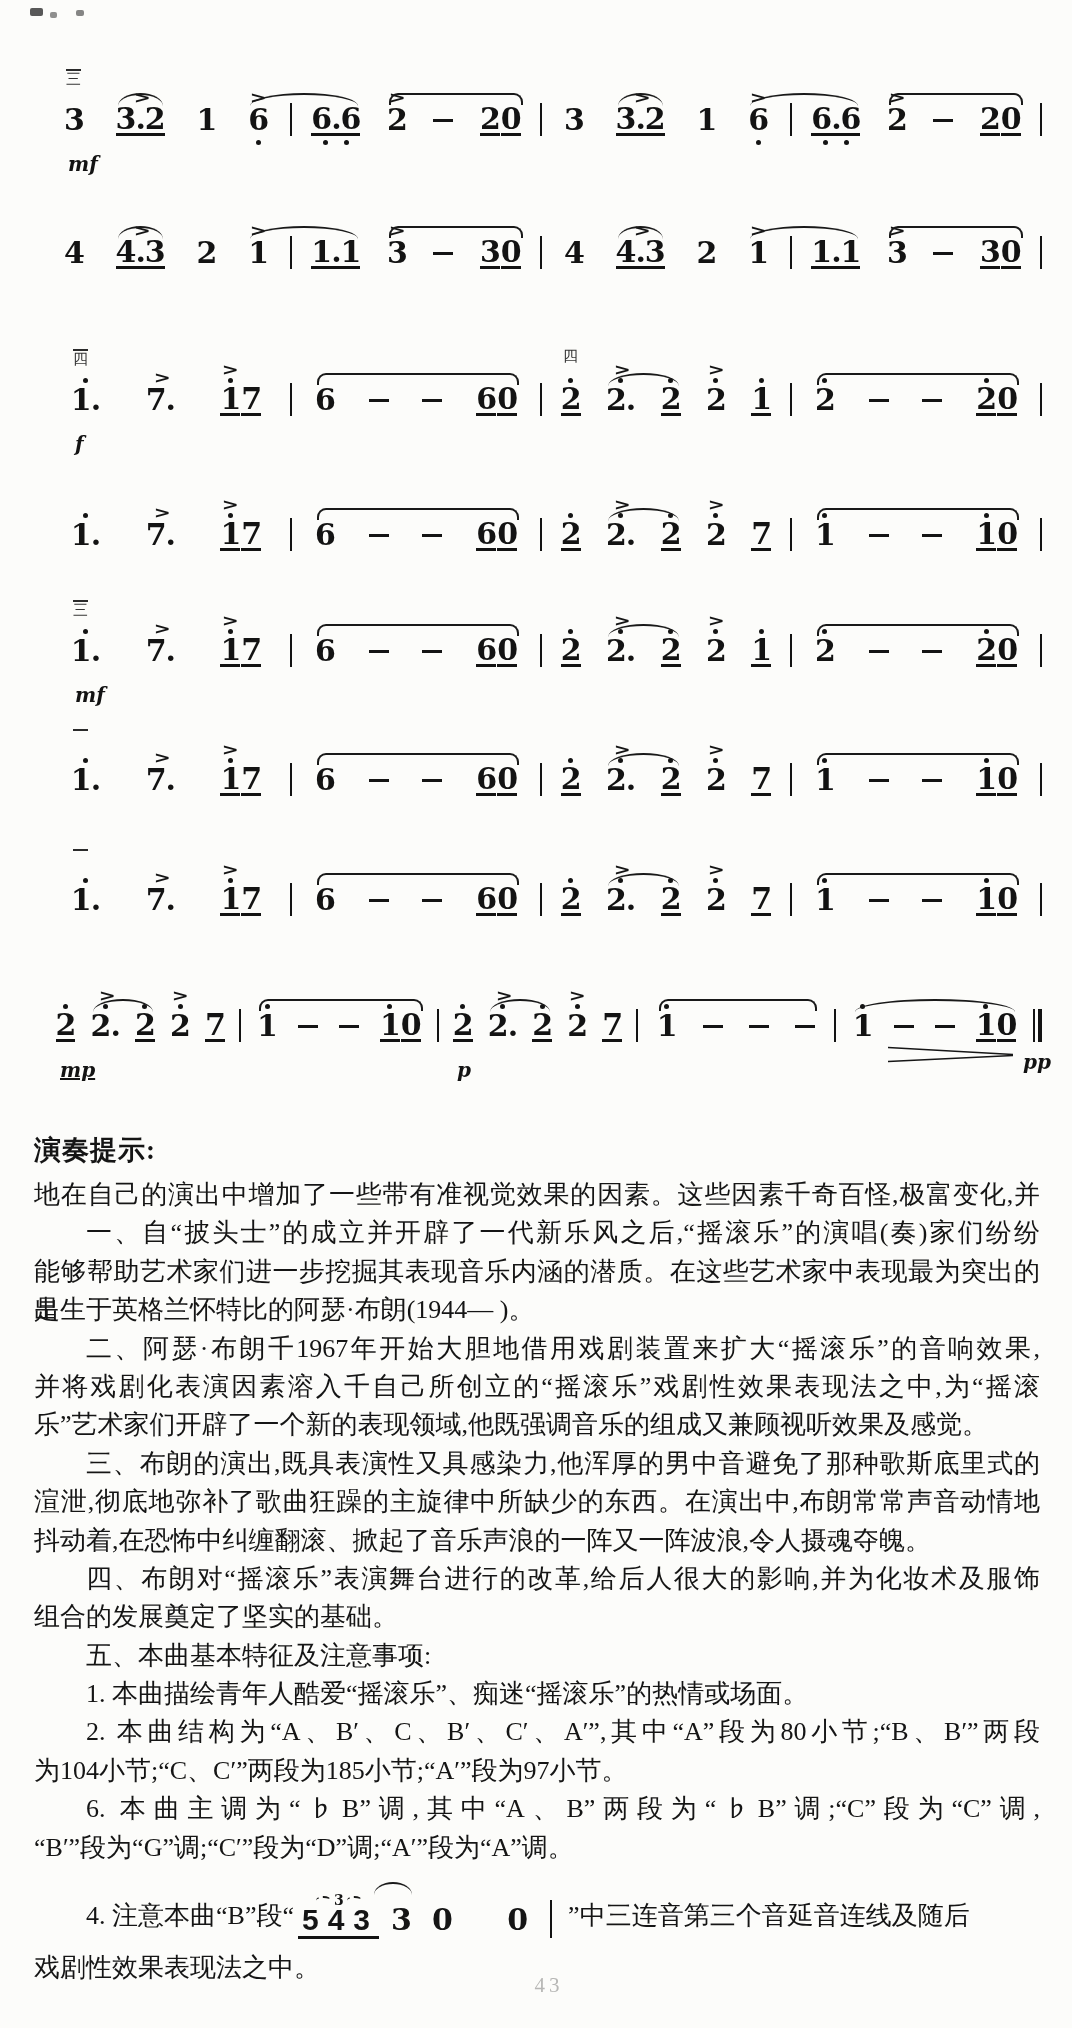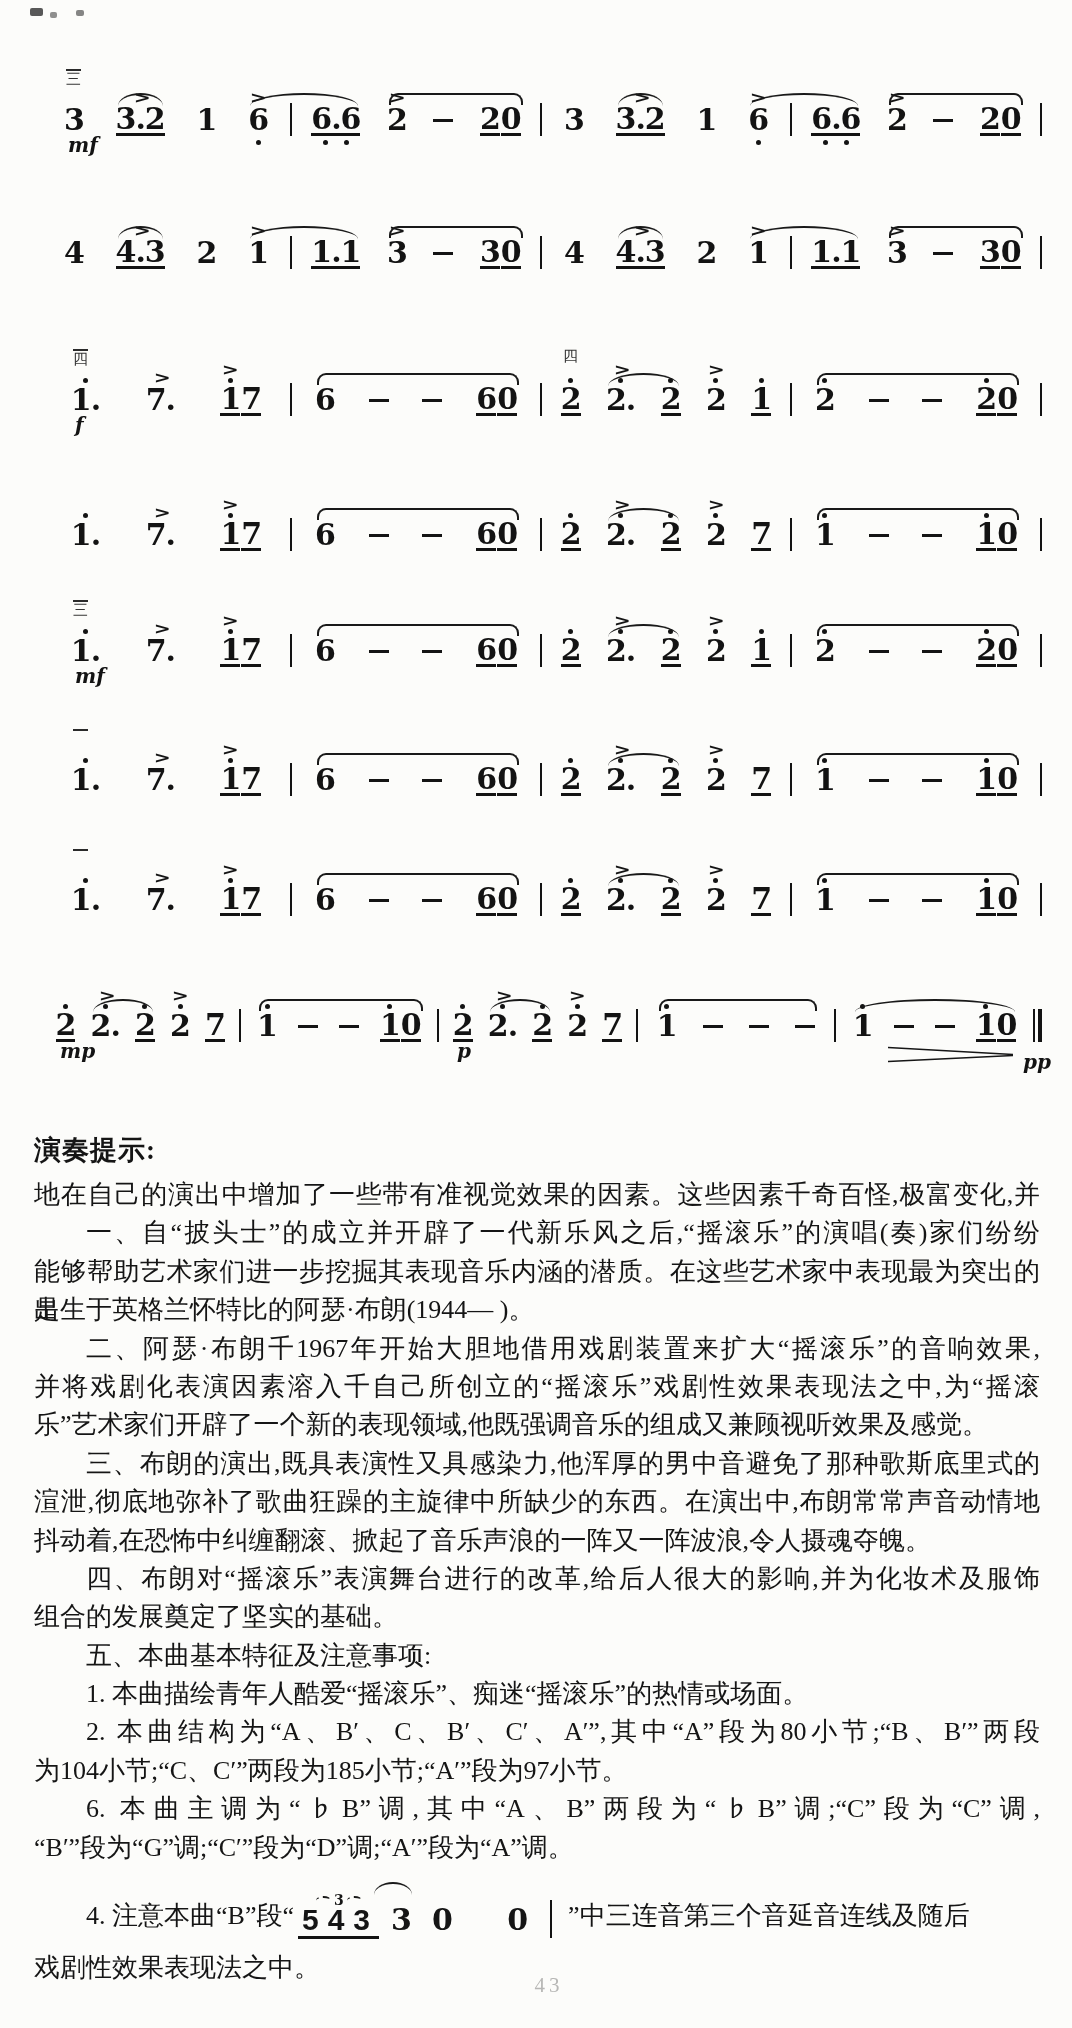--- a/index.html
+++ b/index.html
@@ -30,21 +30,21 @@
   .dblbar i{display:block;height:33px;background:#131313;}
   .dblbar i:first-child{width:2px;}
   .dblbar i:last-child{width:4px;}
   .slur{position:absolute;top:11px;height:11px;}
   .slur.arc{border-top:2px solid #191919;border-radius:50% 50% 0 0 / 100% 100% 0 0;}
   .slur.flat{border-top:2px solid #191919;border-left:2px solid #191919;border-right:2px solid #191919;
              border-radius:9px 9px 0 0;height:10px;}
   .marker{position:absolute;top:-13px;font-size:15px;line-height:15px;color:#333;}
   .marker.over{border-top:2px solid #2a2a2a;padding-top:1px;}
   .marker.blank{width:15px;height:0;}
-  .dyn{position:absolute;top:51px;font-family:"DejaVu Serif",serif;font-style:italic;font-weight:700;
+  .dyn{position:absolute;top:70px;font-family:"DejaVu Serif",serif;font-style:italic;font-weight:700;
        font-size:20px;color:#131313;}
   .hairpin{position:absolute;top:58px;}
 
   
   #textblock{position:absolute;left:34px;right:32px;top:1130px;}
   .heading{font-weight:700;font-size:27px;line-height:40px;margin-bottom:6px;letter-spacing:1px;}
   .tline{font-size:26px;line-height:38.4px;height:38.4px;white-space:nowrap;}
   .tline.just{text-align:justify;text-align-last:justify;white-space:normal;height:38.4px;overflow:visible;}
   .tline.ind{text-indent:2em;}
   .tline.scoreline{height:58px;line-height:50px;margin-top:24px;white-space:nowrap;}
@@ -1442,21 +1442,21 @@
         </div>
         <div class="dblbar">
           <i></i>
           <i></i>
         </div>
         <div class="slur arc" style="left: 51px; width: 60px;"></div>
         <div class="slur flat" style="left: 217px; width: 160px;"></div>
         <div class="slur arc" style="left: 448px; width: 60px;"></div>
         <div class="slur flat" style="left: 617px; width: 154px;"></div>
         <div class="slur arc" style="left: 813px; width: 160px;"></div>
-        <div class="dyn" style="left: 18px;">mp</div>
+        <div class="dyn" style="left: 18px; text-decoration: underline;">mp</div>
         <div class="dyn" style="left: 415px;">p</div>
         <svg width="127" height="17" class="hairpin" style="left: 846px;">
           <line x1="0" y1="1.5" x2="125" y2="8.5" stroke="#161616" stroke-width="1.6"></line>
           <line x1="0" y1="15.5" x2="125" y2="9.5" stroke="#161616" stroke-width="1.6"></line>
         </svg>
         <div class="dyn" style="left: 981px; top: 62px;">pp</div>
       </div>
     </div>
 
   <div id="textblock">

